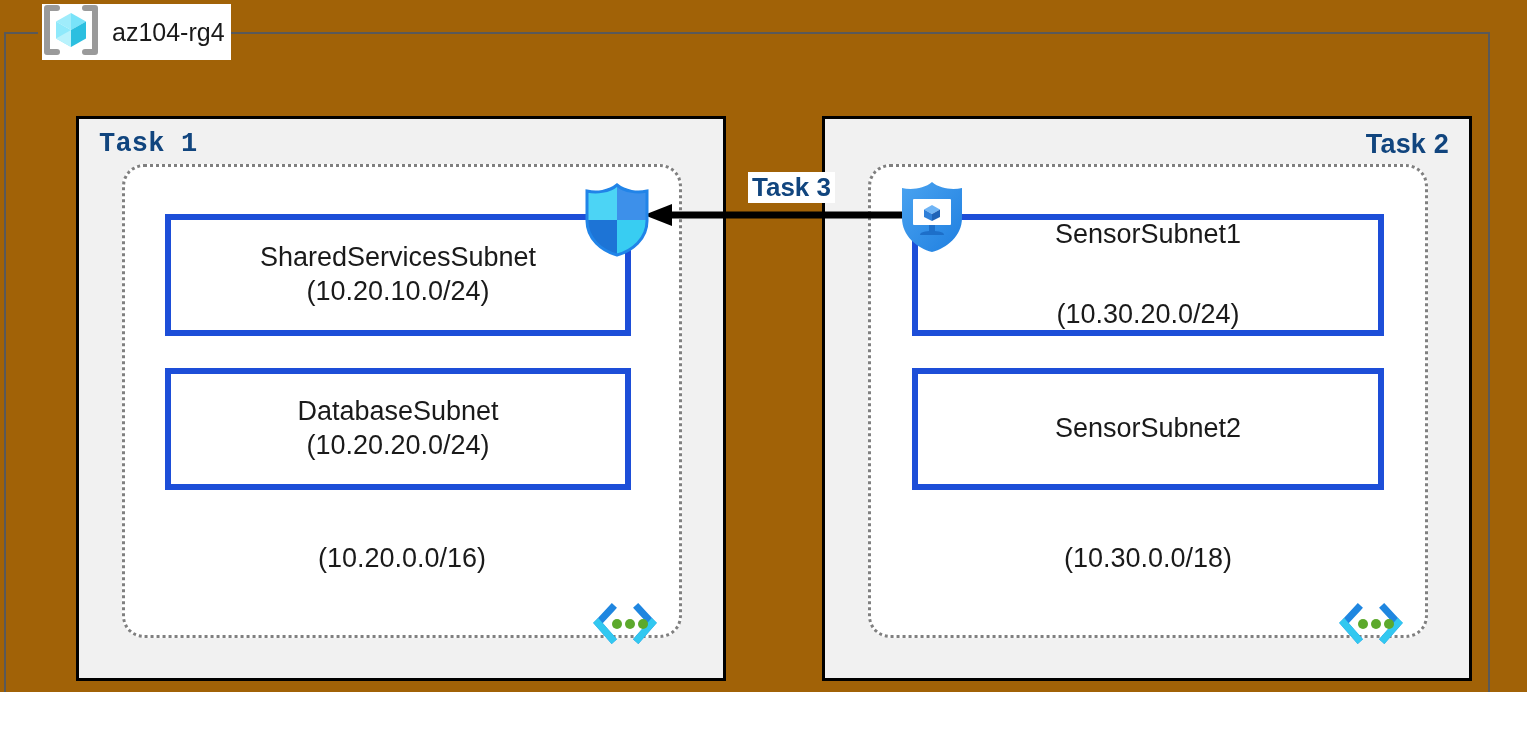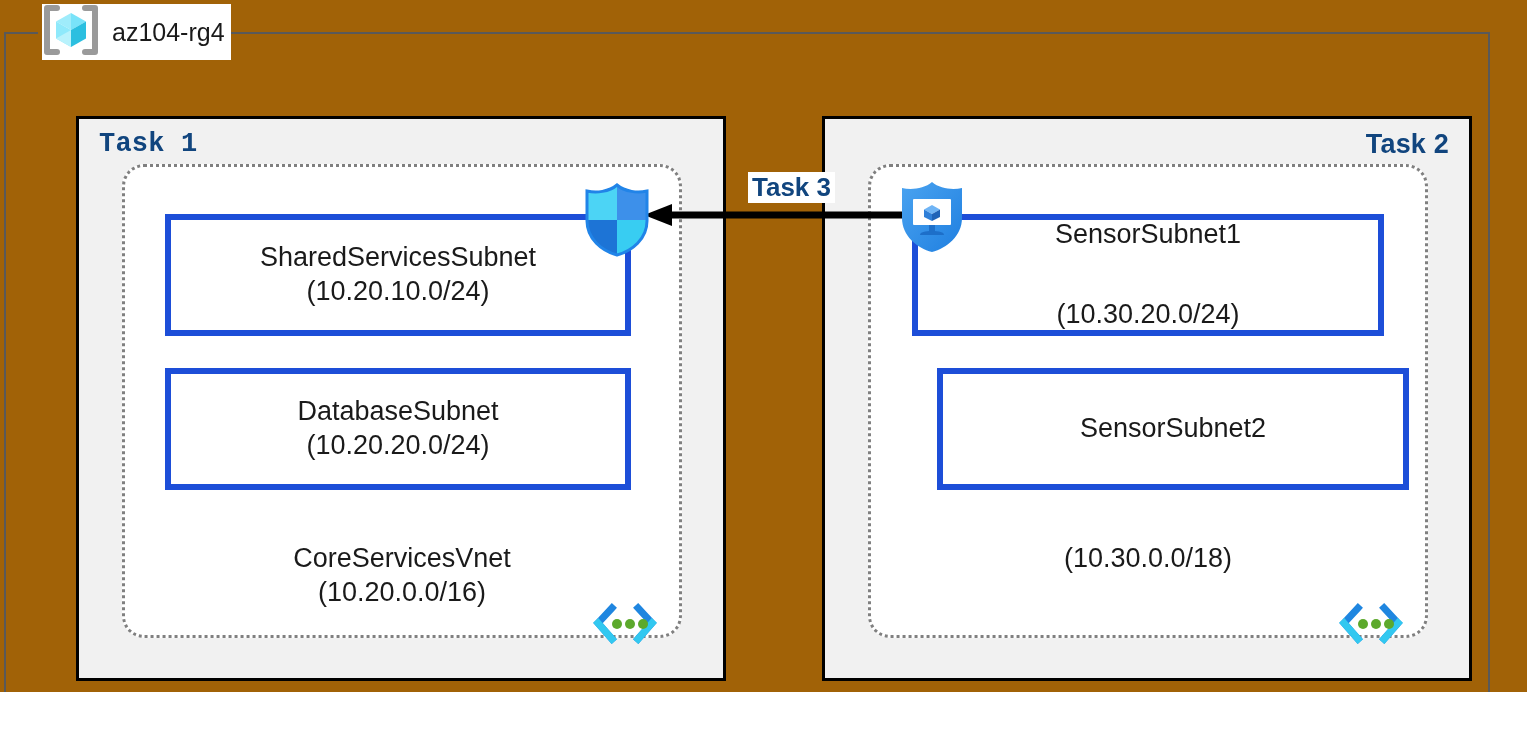--- a/index.html
+++ b/index.html
@@ -135,21 +135,21 @@
   .vnet-cidr {
     font-size: 27px;
     color: #1a1a1a;
     line-height: 1.18;
     white-space: nowrap;
   }
 
   #subnet-shared   { left: 165px; top: 214px; width: 466px; height: 122px; }
   #subnet-database { left: 165px; top: 368px; width: 466px; height: 122px; }
   #subnet-sensor1  { left: 912px; top: 214px; width: 472px; height: 122px; gap: 48px; }
-  #subnet-sensor2  { left: 937px; top: 368px; width: 472px; height: 122px; }
+  #subnet-sensor2  { left: 912px; top: 368px; width: 472px; height: 122px; }
 
   
   .vnet-caption {
     position: absolute;
     display: flex;
     flex-direction: column;
     align-items: center;
     gap: 2px;
     width: 420px;
     text-align: center;
@@ -239,21 +239,20 @@
     <div class="subnet-name">SharedServicesSubnet</div>
     <div class="subnet-cidr">(10.20.10.0/24)</div>
   </div>
 
   <div class="subnet-box" id="subnet-database">
     <div class="subnet-name">DatabaseSubnet</div>
     <div class="subnet-cidr">(10.20.20.0/24)</div>
   </div>
 
   <div class="vnet-caption" id="vnet-caption-1">
-    <div class="vnet-name">CoreServicesVnet</div>
     <div class="vnet-cidr">(10.20.0.0/16)</div>
   </div>
 
   <div class="vnet-icon" id="vnet-icon-1">
     <svg width="66" height="44" viewBox="0 0 66 44">
       <path d="M20 6 L6 21 L20 37" fill="none" stroke="#1f86e0" stroke-width="7" stroke-linecap="square"></path>
       <path d="M20 6 L6 21 L20 37" fill="none" stroke="#32c8f0" stroke-width="7" stroke-linecap="square" transform="translate(4,4)" opacity="0"></path>
       <path d="M6 21 L20 37" fill="none" stroke="#32c8f0" stroke-width="7" stroke-linecap="square"></path>
       <path d="M46 6 L60 21 L46 37" fill="none" stroke="#1f86e0" stroke-width="7" stroke-linecap="square"></path>
       <path d="M60 21 L46 37" fill="none" stroke="#32c8f0" stroke-width="7" stroke-linecap="square"></path>

